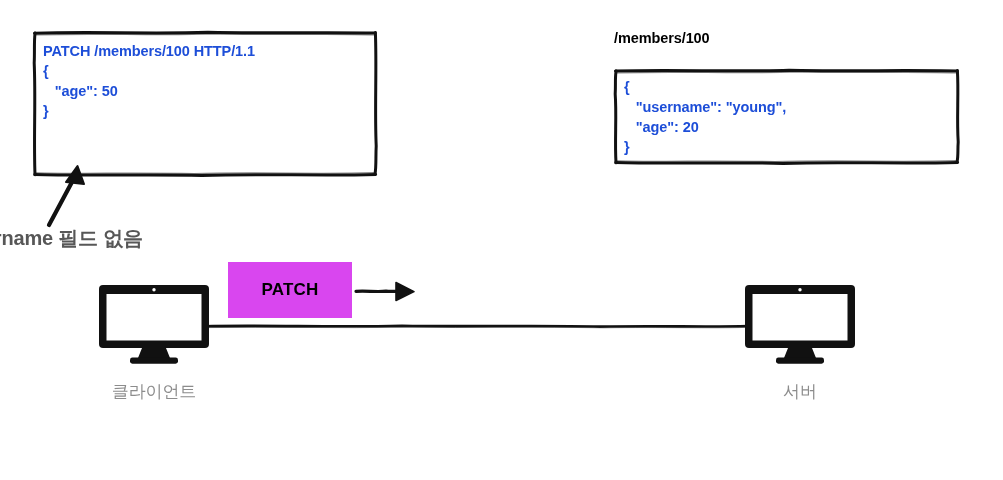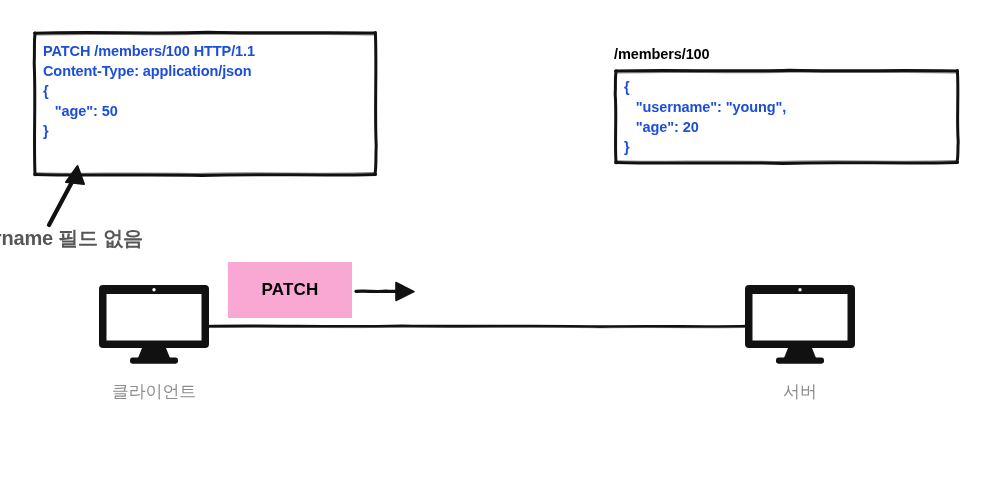--- a/index.html
+++ b/index.html
@@ -74,21 +74,20 @@
   
   #resource-path {
     position: absolute;
     left: 614px;
     top: 30px;
     font-size: 14.5px;
     font-weight: 700;
     color: #000000;
     letter-spacing: -0.1px;
     white-space: nowrap;
-    margin-top: 16px;
   }
 
   
   #annotation-note {
     position: absolute;
     left: -40px;
     top: 225px;
     font-size: 20px;
     font-weight: 700;
     color: #575757;
@@ -105,21 +104,21 @@
     overflow: visible;
   }
 
   
   #method-badge {
     position: absolute;
     left: 228px;
     top: 262px;
     width: 124px;
     height: 56px;
-    background: #f9a8d4;
+    background: #d946ef;
     display: flex;
     align-items: center;
     justify-content: center;
     z-index: 5;
   }
   #method-badge .badge-label {
     font-size: 17px;
     font-weight: 700;
     color: #000000;
     letter-spacing: 0.2px;
@@ -179,21 +178,20 @@
     <svg viewBox="0 0 346 147" preserveAspectRatio="none">
       <path d="M2.5,3.2 C60,1.4 118,4.1 176,2.3 C234,3.6 292,1.9 343.2,3.0" fill="none" stroke="#111" stroke-width="3" stroke-linecap="round"></path>
       <path d="M343.4,2.6 C344.8,40 342.6,78 344.2,116 C343.6,127 344.4,136 343.0,144.2" fill="none" stroke="#111" stroke-width="3" stroke-linecap="round"></path>
       <path d="M343.6,144.4 C286,146.2 228,143.3 170,145.4 C112,144.1 56,146.0 2.8,144.6" fill="none" stroke="#111" stroke-width="3" stroke-linecap="round"></path>
       <path d="M3.0,144.8 C1.6,108 3.8,70 2.2,33 C2.8,21 1.9,12 3.1,2.9" fill="none" stroke="#111" stroke-width="3" stroke-linecap="round"></path>
       <path d="M4.0,5.0 C64,3.0 124,6.0 184,4.0 C244,5.4 304,3.4 342.0,5.0" fill="none" stroke="#222" stroke-width="1.1" stroke-linecap="round" opacity="0.55"></path>
       <path d="M342.0,142.6 C282,144.4 222,141.6 162,143.6 C102,142.3 44,144.0 4.2,142.7" fill="none" stroke="#222" stroke-width="1.1" stroke-linecap="round" opacity="0.55"></path>
     </svg>
     <div class="box-body">
       <div class="code-text">PATCH /members/100 HTTP/1.1</div>
-      <div class="code-text">Content-Type: application/json</div>
       <span class="blank-line"></span>
       <div class="code-text">{</div>
       <div class="code-text">   "age": 50</div>
       <div class="code-text">}</div>
     </div>
   </div>
 
   <div id="resource-path">/members/100</div>
 
   <div class="rough-box" id="res-box">

